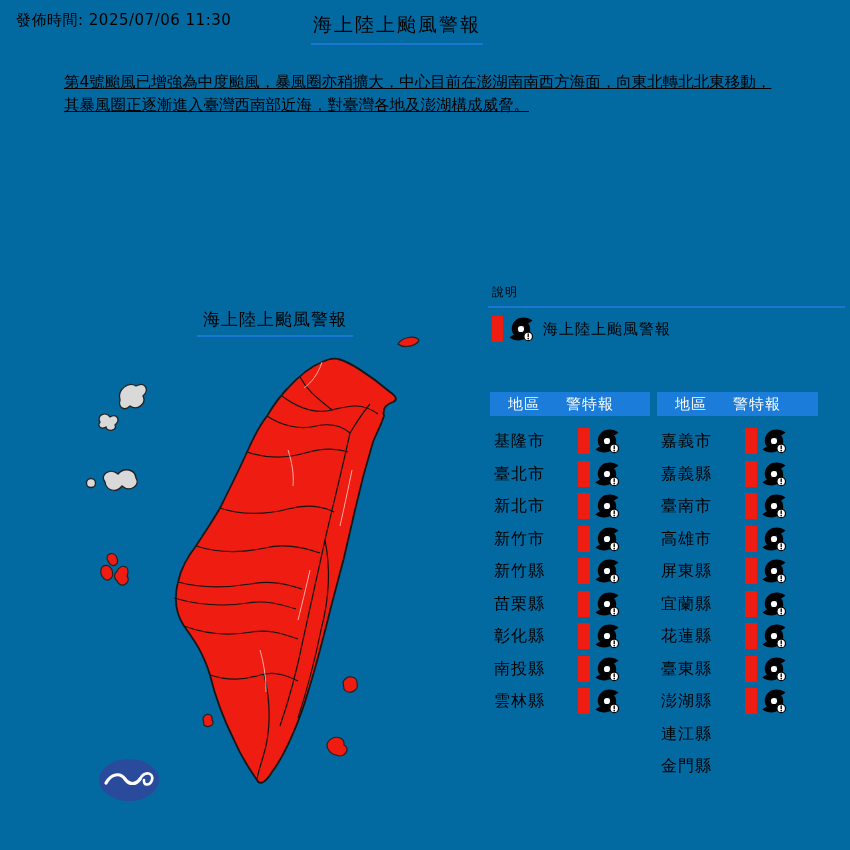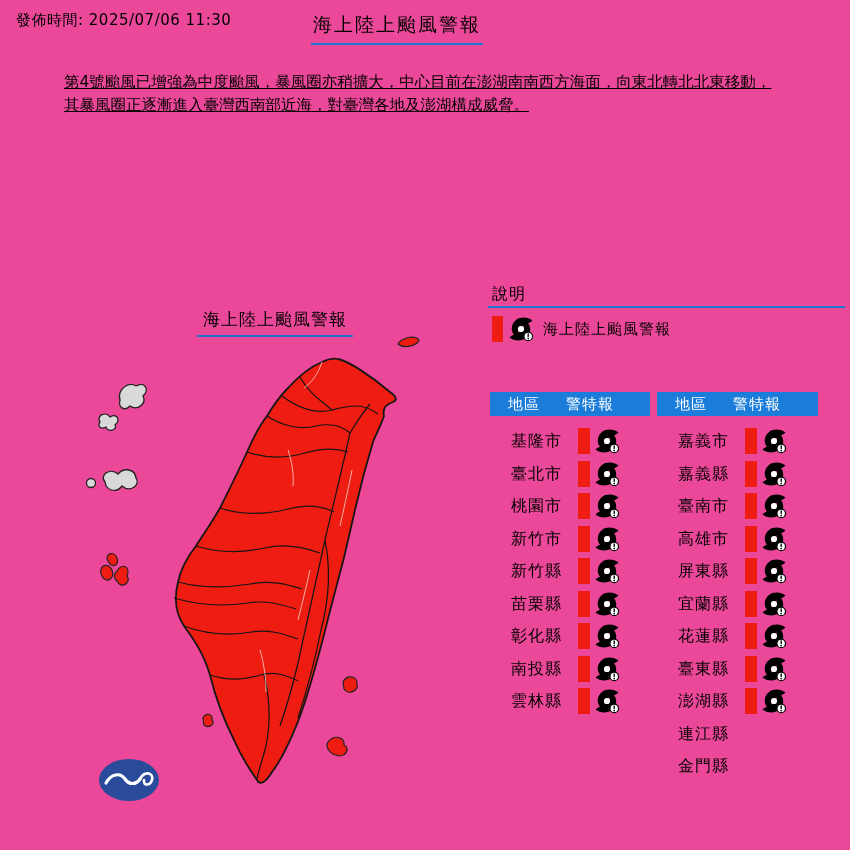--- a/index.html
+++ b/index.html
@@ -1,40 +1,40 @@
 <!DOCTYPE html>
 <html><head>
 <meta charset="utf-8">
 <style>
   html,body{margin:0;padding:0;background:#fff;}
-  .page{position:relative;width:850px;height:850px;background:#ec4899;overflow:hidden;
+  .page{position:relative;width:850px;height:850px;background:#0369a1;overflow:hidden;
         font-family:"DejaVu Sans","Liberation Sans",sans-serif;color:#000;}
   .published{position:absolute;left:16px;top:11px;font-size:15px;letter-spacing:0.5px;}
   .main-title{position:absolute;left:311px;top:12px;width:172px;text-align:center;font-size:19px;
         letter-spacing:2px;border-bottom:2px solid #1b76d2;padding-bottom:5px;}
   .body-text{position:absolute;left:64px;top:71px;width:730px;font-size:15.5px;line-height:23px;text-decoration:underline;}
   .map-title{position:absolute;left:197px;top:308px;width:156px;text-align:center;font-size:17px;
         letter-spacing:1px;border-bottom:2px solid #1b76d2;padding-bottom:4px;}
   .map-svg{position:absolute;left:60px;top:330px;width:400px;height:500px;}
-  .legend-title{position:absolute;left:492px;top:284px;font-size:16px;letter-spacing:1px;}
+  .legend-title{position:absolute;left:492px;top:284px;font-size:12px;letter-spacing:1px;}
   .legend-rule{position:absolute;left:488px;top:306px;width:357px;height:2px;background:#1b76d2;}
   .legend-item{position:absolute;left:492px;top:315px;display:flex;align-items:center;height:28px;}
   .lbar{width:11px;height:26px;margin-right:5px;background:#ee1c11;}
   .licon{width:26px;height:26px;margin-right:9px;}
   .llabel{font-size:15px;letter-spacing:1px;}
   .thead{position:absolute;top:392px;height:24px;background:#1b7cd9;color:#fff;font-size:15px;}
   .thead.tl{left:490px;width:160px;}
   .thead.tr{left:657px;width:161px;}
   .th-region{position:absolute;left:18px;top:0;line-height:24px;letter-spacing:1px;}
   .th-warning{position:absolute;left:76px;top:0;line-height:24px;letter-spacing:1px;}
   .tbody{position:absolute;top:425px;width:160px;}
   .tbody.tl{left:490px;}
   .tbody.tr{left:657px;}
   .trow{position:relative;height:32.5px;}
-  .rname{position:absolute;left:21px;top:50%;transform:translateY(-50%);font-size:16px;letter-spacing:1px;white-space:nowrap;}
+  .rname{position:absolute;left:4px;top:50%;transform:translateY(-50%);font-size:16px;letter-spacing:1px;white-space:nowrap;}
   .rbar{position:absolute;left:88px;top:3px;width:12px;height:26px;background:#ee1c11;}
   .ricon{position:absolute;left:104px;top:3px;width:26px;height:26px;}
   .defs-hidden{position:absolute;width:0;height:0;overflow:hidden;}
 </style>
 </head>
 <body>
 
 <svg class="defs-hidden" aria-hidden="true">
   <defs>
     <g id="typhoon">
@@ -147,21 +147,21 @@
         </svg>
     </div>
     <div class="trow">
       <span class="rname">臺北市</span>
       <span class="rbar"></span>
       <svg class="ricon" viewBox="0 0 26 26">
           <use href="#typhoon"></use>
         </svg>
     </div>
     <div class="trow">
-      <span class="rname">桃園市</span>
+      <span class="rname">新北市</span>
       <span class="rbar"></span>
       <svg class="ricon" viewBox="0 0 26 26">
           <use href="#typhoon"></use>
         </svg>
     </div>
     <div class="trow">
       <span class="rname">新竹市</span>
       <span class="rbar"></span>
       <svg class="ricon" viewBox="0 0 26 26">
           <use href="#typhoon"></use>

